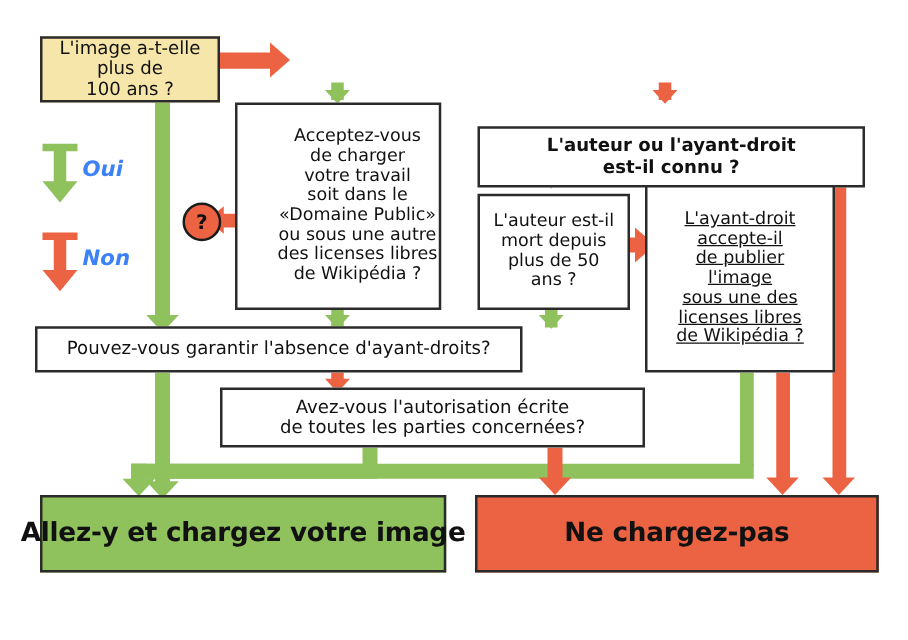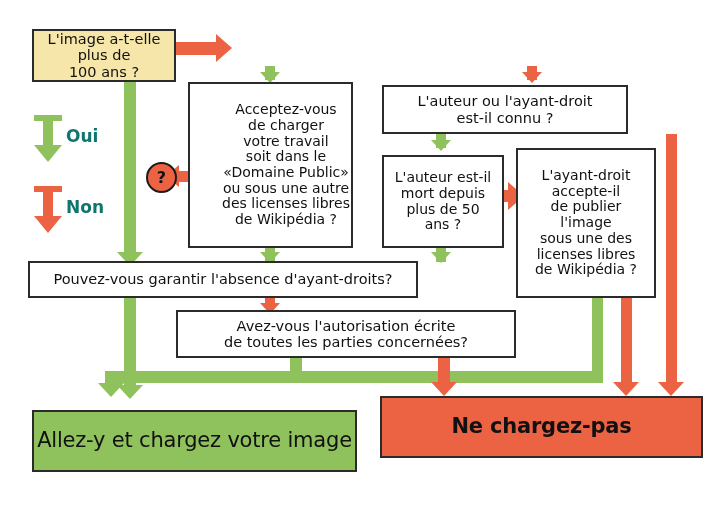--- a/index.html
+++ b/index.html
@@ -26,25 +26,24 @@
     text-align:center;
     color:#111111;
     font-size:14.5px;
     line-height:1.12;
     white-space:pre-line;
     z-index:30;
   }
   .box.yellow{background:#f6e6a9;}
   .box.green-term{
     background:#8fc15c;
-    font-weight:normal;
+    font-weight:bold;
     font-size:21px;
     letter-spacing:-0.2px;
     overflow:visible;
-    margin-top:14px;
   }
   .box.red-term{
     background:#ec6343;
     font-weight:bold;
     font-size:21px;
     letter-spacing:-0.2px;
   }
   .box.green-term span,.box.red-term span{
     display:block;
     white-space:nowrap;
@@ -78,22 +77,23 @@
   .legend-arrow .tip{position:absolute;left:0;width:0;height:0;
     border-left:14px solid transparent;border-right:14px solid transparent;}
   .legend-arrow.g .cap,.legend-arrow.g .stem{background:#8fc15c;}
   .legend-arrow.g .tip{border-top:17px solid #8fc15c;}
   .legend-arrow.r .cap,.legend-arrow.r .stem{background:#ec6343;}
   .legend-arrow.r .tip{border-top:17px solid #ec6343;}
   .legend-label{
     position:absolute;
     font-weight:bold;
     font-size:17px;
-    color:#0f766e;
+    color:#3b82f6;
     z-index:20;
+    font-style:italic;
   }
 
   
   .qmark{
     position:absolute;
     width:27px;height:27px;
     border-radius:50%;
     background:#ec6343;
     border:2px solid #1b1b1b;
     color:#111111;
@@ -165,29 +165,29 @@
 
   <div class="box" style="left:188px;top:82px;width:165px;height:166px;font-size:14px;padding-left:31px;">Acceptez-vous
 de charger
 votre travail
 soit dans le
 «Domaine Public»
 ou sous une autre
 des licenses libres
 de Wikipédia ?</div>
 
-  <div class="box" style="left:382px;top:85px;width:246px;height:49px;">L'auteur ou l'ayant-droit
+  <div class="box" style="left:382px;top:101px;width:310px;height:49px;font-weight:bold;">L'auteur ou l'ayant-droit
 est-il connu ?</div>
 
   <div class="box" style="left:382px;top:155px;width:122px;height:93px;font-size:14px;">L'auteur est-il
 mort depuis
 plus de 50
 ans ?</div>
 
-  <div class="box" style="left:516px;top:148px;width:140px;height:150px;font-size:14px;">L'ayant-droit
+  <div class="box" style="left:516px;top:148px;width:152px;height:150px;font-size:14px;text-decoration:underline;">L'ayant-droit
 accepte-il
 de publier
 l'image
 sous une des
 licenses libres
 de Wikipédia ?</div>
 
   <div class="box" style="left:28px;top:261px;width:390px;height:37px;">Pouvez-vous garantir l'absence d'ayant-droits?</div>
 
   <div class="box" style="left:176px;top:310px;width:340px;height:48px;">Avez-vous l'autorisation écrite

